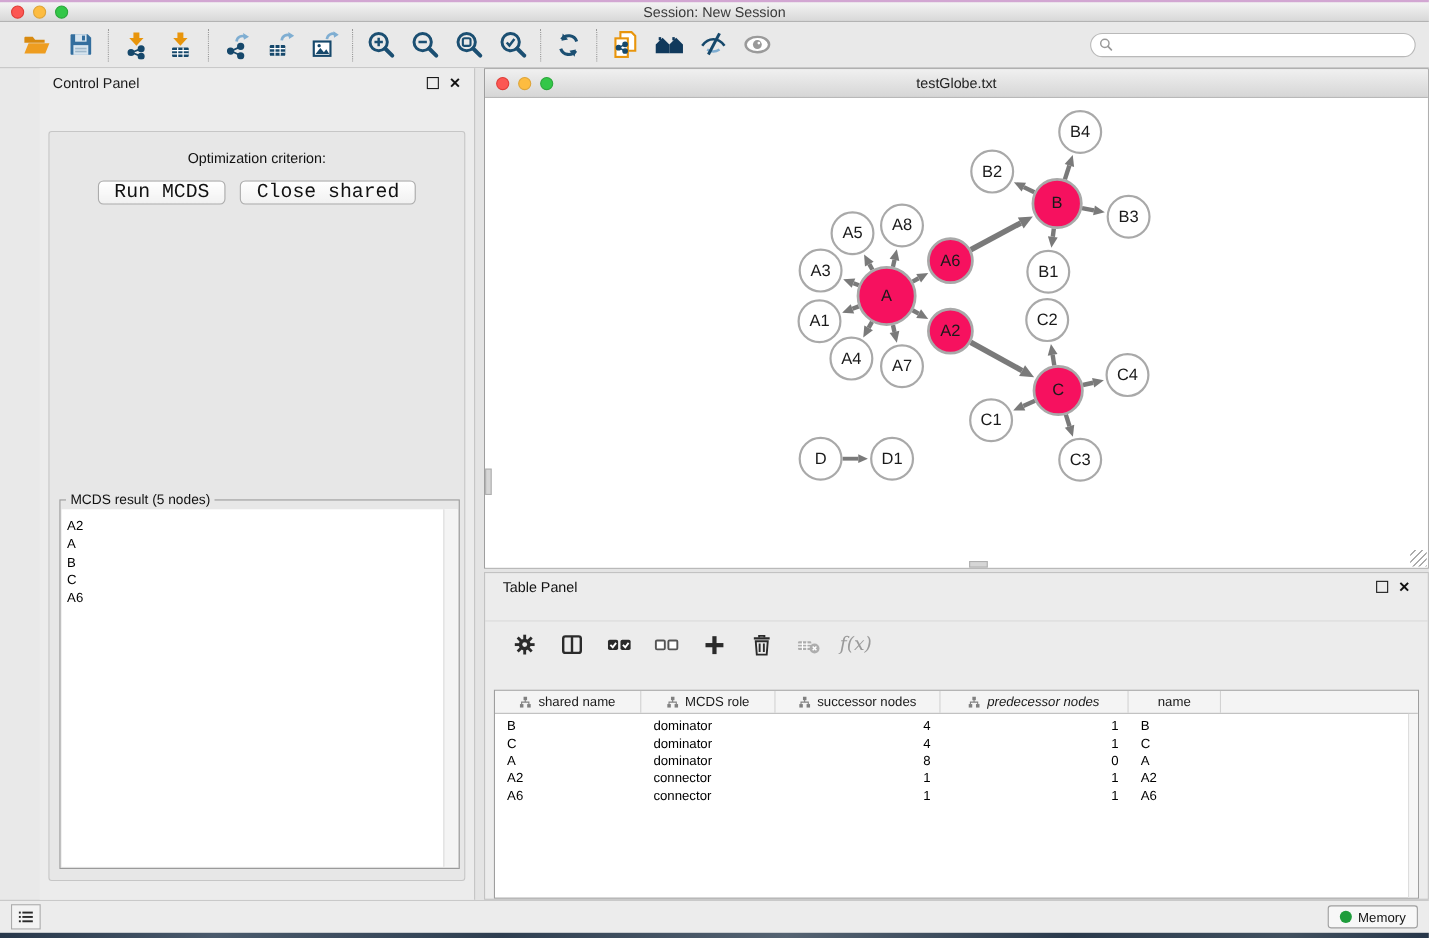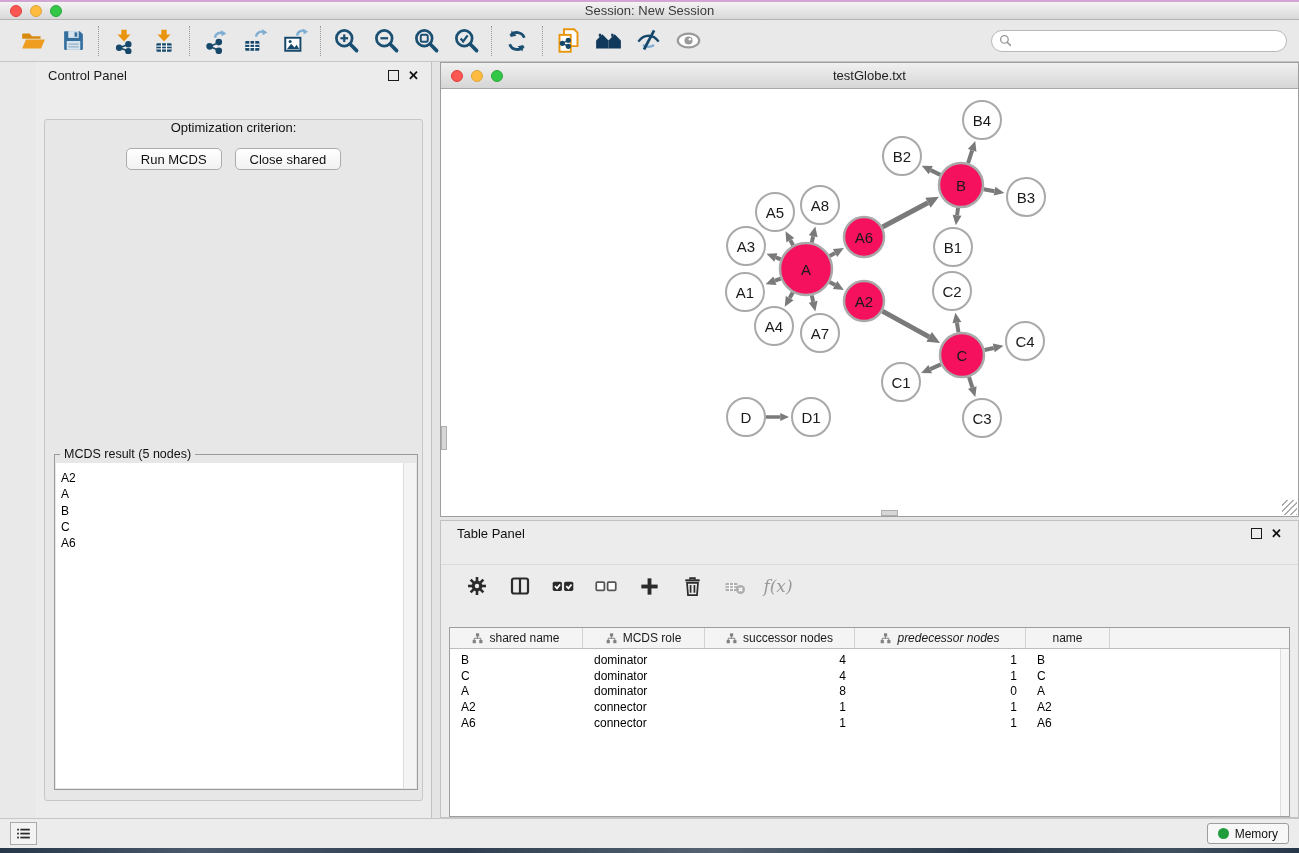--- a/index.html
+++ b/index.html
@@ -36,29 +36,29 @@
   .float-glyph { width:11px; height:11px; border:1.5px solid #1A1A1A; display:inline-block; }
   .close-glyph { font-size:13px; font-weight:bold; color:#111; line-height:11px; }
   .seg-row { display:flex; justify-content:center; }
   .seg { height:21px; padding:0 12px; display:flex; align-items:center; background:#fff;
     border:1px solid #ABABAB; border-left:none; font-size:13px; color:#111; }
   .seg:first-child { border-left:1px solid #ABABAB; border-radius:5px 0 0 5px; }
   .seg:last-child { border-radius:0 5px 5px 0; }
   .seg.active { background:linear-gradient(#55AAF6,#1E82EC); color:#fff; border-color:#1D74D4; }
   .cp-content { position:absolute; left:8px; right:8px; top:57px; bottom:17px; background:#E7E7E7;
     border:1px solid #C6C6C6; border-radius:3px; }
-  .opt-label { text-align:center; font-size:13px; }
+  .opt-label { text-align:center; margin-top:16px; font-size:13px; }
   .dropdown { margin:9px auto 0; width:313px; height:24px; background:#fff; border:1px solid #ADADAD;
     border-radius:4px; display:flex; align-items:center; overflow:hidden; }
   .dropdown-text { flex:1; padding-left:10px; font-size:13px; white-space:nowrap; }
   .dropdown-stepper { width:19px; height:100%; background:linear-gradient(#66B3F8,#1D7FE6);
     display:flex; flex-direction:column; align-items:center; justify-content:center; }
   .btn-row { display:flex; justify-content:center; gap:13px; margin-top:13px; }
   .btn { height:22px; padding:0 14px; background:linear-gradient(#FFFFFF,#F1F1F1); border:1px solid #ACACAC;
-    border-radius:5px; font-size:13px; display:flex; align-items:center; color:#111; }
+    border-radius:5px; font-size:18px; display:flex; align-items:center; color:#111;font-family:Liberation Mono, monospace; }
   .result-box { position:absolute; left:9px; width:364px; top:334px; height:336px; border:1px solid #9A9A9A; }
   .result-legend { position:absolute; top:-8px; left:5px; background:#E7E7E7; padding:0 4px; font-size:12.5px; }
   .result-list { position:absolute; left:1px; right:1px; bottom:1px; top:8px; background:#fff; display:flex; }
   .result-items { flex:1; padding:7px 0 0 5px; font-size:12px; line-height:16.3px; color:#000; }
   .result-scroll { width:13px; background:#F4F4F4; border-left:1px solid #DCDCDC; }
 
   .splitter { width:8px; background:#E4E4E4; }
   .right-col { flex:1; display:flex; flex-direction:column; background:#E4E4E4; }
 
   

